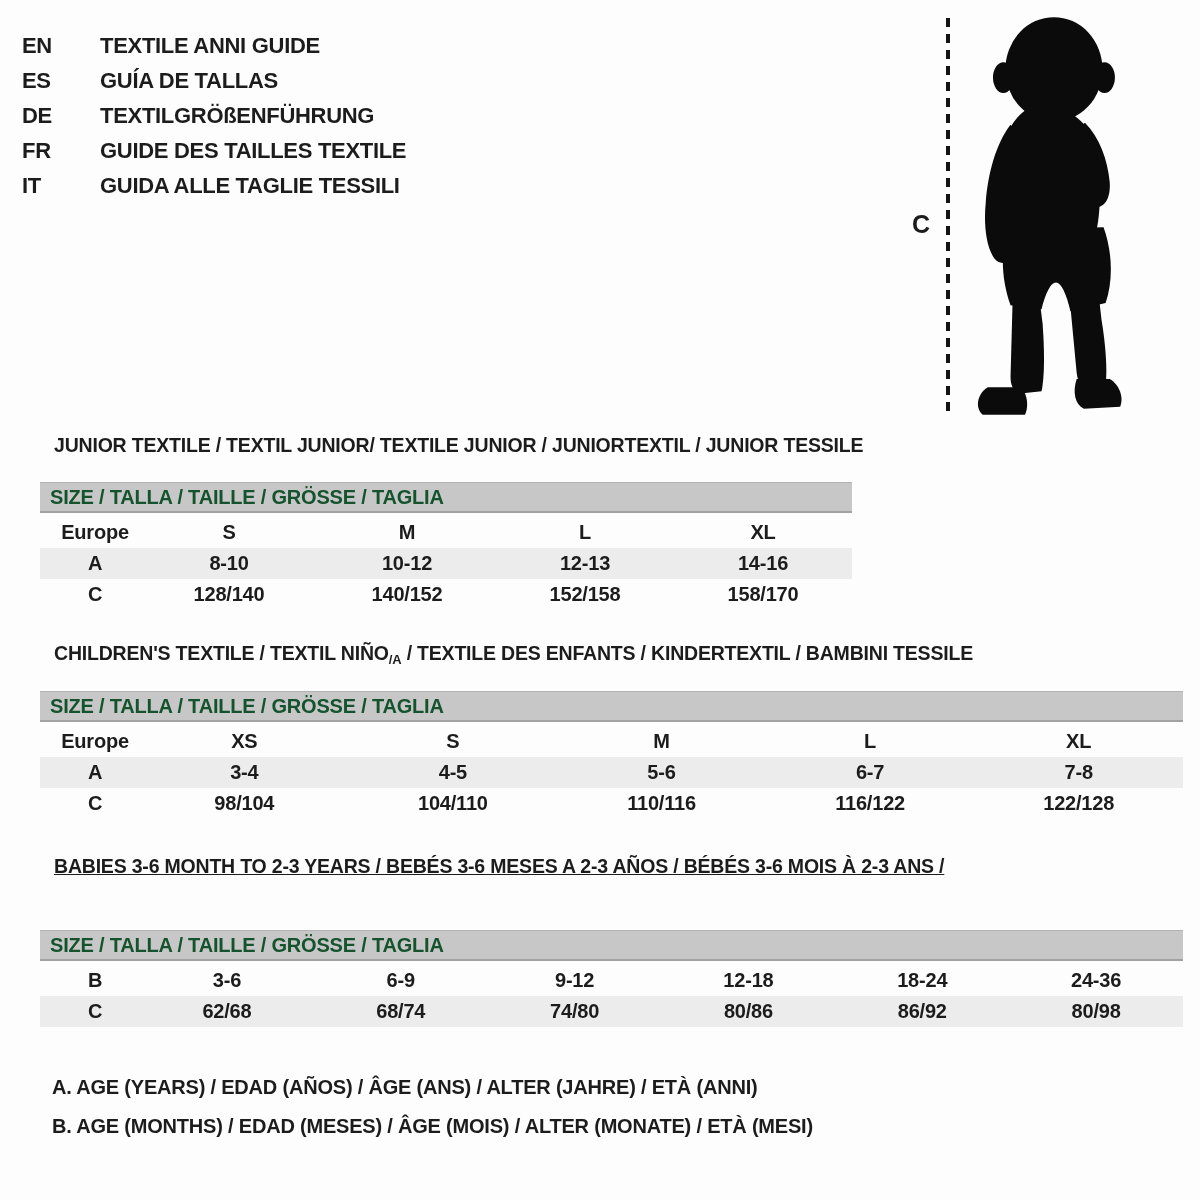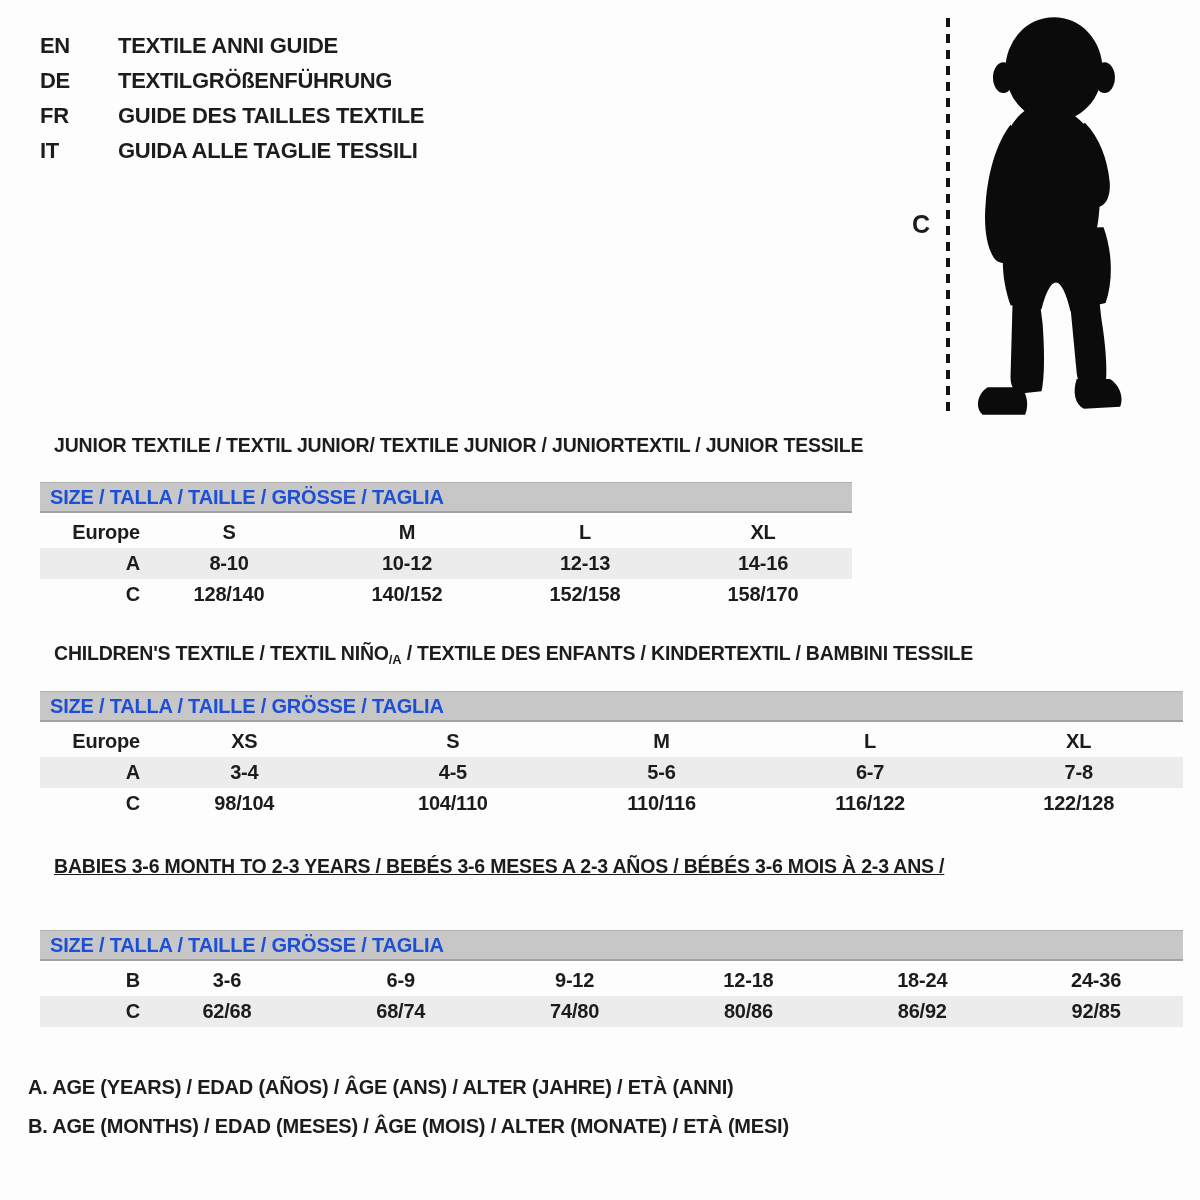--- a/index.html
+++ b/index.html
@@ -1,21 +1,21 @@
 <!DOCTYPE html>
 <html><head>
 <meta charset="utf-8">
 <style>
   html,body{margin:0;padding:0;}
   .canvas{
     position:relative;width:1200px;height:1200px;background:#fdfdfd;
     font-family:"Liberation Sans",sans-serif;color:#1c1c1c;overflow:hidden;
   }
   
-  .lang-table{position:absolute;left:40px;top:28px;}
+  .lang-table{position:absolute;left:22px;top:28px;}
   .lang-row{display:flex;height:35px;align-items:center;}
   .lang-code{width:78px;font-weight:bold;font-size:22px;letter-spacing:-0.3px;}
   .lang-label{font-weight:bold;font-size:22px;letter-spacing:-0.3px;white-space:nowrap;}
 
   
   .figure-line{
     position:absolute;left:946px;top:18px;width:4px;height:398px;
     background:repeating-linear-gradient(to bottom,#131313 0 9px,transparent 9px 16px);
   }
   .figure-c{position:absolute;left:903px;top:210px;width:36px;text-align:center;
@@ -26,44 +26,48 @@
   .section-title{position:absolute;left:54px;font-size:19.5px;font-weight:bold;
     letter-spacing:-0.2px;white-space:nowrap;}
   .two-line{line-height:33px;}
   .sub{font-size:13px;vertical-align:-4px;font-weight:bold;}
 
   
   .size-table{position:absolute;left:40px;}
   .size-band{
     height:31px;background:#c7c7c7;border-top:1px solid #b2b2b2;border-bottom:2px solid #a2a2a2;
     display:flex;align-items:center;padding-left:10px;box-sizing:border-box;
-    font-size:20px;font-weight:bold;color:#1d4ed8;letter-spacing:-0.2px;
+    font-size:20px;font-weight:bold;color:#14532d;letter-spacing:-0.2px;
   }
   .t-body{margin-top:4px;}
   .t-row{display:grid;height:31px;align-items:center;font-size:20px;font-weight:bold;letter-spacing:-0.2px;}
   .cols-4{grid-template-columns:100px repeat(4,1fr);}
   .cols-5{grid-template-columns:100px repeat(5,1fr);}
   .cols-6{grid-template-columns:100px repeat(6,1fr);}
-  .t-label{padding-left:10px;text-align:right;}
+  .t-label{padding-left:10px;text-align:center;}
   .t-cell{text-align:center;}
   .shaded{background:#ececec;}
 
   
-  .legend{position:absolute;left:28px;top:1068px;}
+  .legend{position:absolute;left:52px;top:1068px;}
   .legend-line{font-size:20px;font-weight:bold;line-height:39px;letter-spacing:-0.2px;white-space:nowrap;}
 </style>
 </head>
 <body>
 
 <div class="canvas">
 
   <div class="lang-table">
     <div class="lang-row">
       <span class="lang-code">EN</span>
       <span class="lang-label">TEXTILE ANNI GUIDE</span>
+    </div>
+    <div class="lang-row">
+      <span class="lang-code">ES</span>
+      <span class="lang-label">GUÍA DE TALLAS</span>
     </div>
     <div class="lang-row">
       <span class="lang-code">DE</span>
       <span class="lang-label">TEXTILGRÖßENFÜHRUNG</span>
     </div>
     <div class="lang-row">
       <span class="lang-code">FR</span>
       <span class="lang-label">GUIDE DES TAILLES TEXTILE</span>
     </div>
     <div class="lang-row">
@@ -164,21 +168,21 @@
         <span class="t-cell">18-24</span>
         <span class="t-cell">24-36</span>
       </div>
       <div class="t-row cols-6 shaded">
         <span class="t-label">C</span>
         <span class="t-cell">62/68</span>
         <span class="t-cell">68/74</span>
         <span class="t-cell">74/80</span>
         <span class="t-cell">80/86</span>
         <span class="t-cell">86/92</span>
-        <span class="t-cell">92/85</span>
+        <span class="t-cell">80/98</span>
       </div>
     </div>
   </div>
 
   <div class="legend">
     <div class="legend-line">A. AGE (YEARS) / EDAD (AÑOS) / ÂGE (ANS) / ALTER (JAHRE) / ETÀ (ANNI)</div>
     <div class="legend-line">B. AGE (MONTHS) / EDAD (MESES) / ÂGE (MOIS) / ALTER (MONATE) / ETÀ (MESI)</div>
   </div>
 
 </div>

